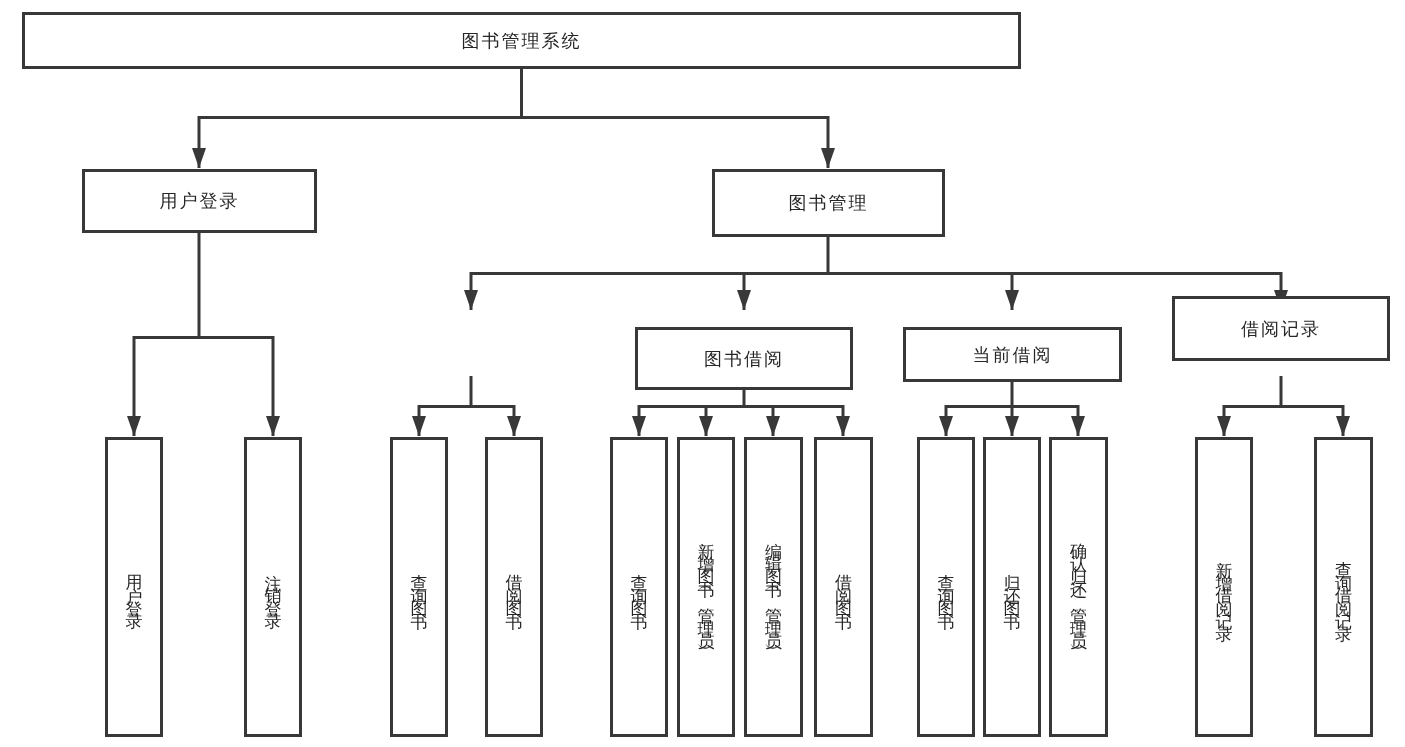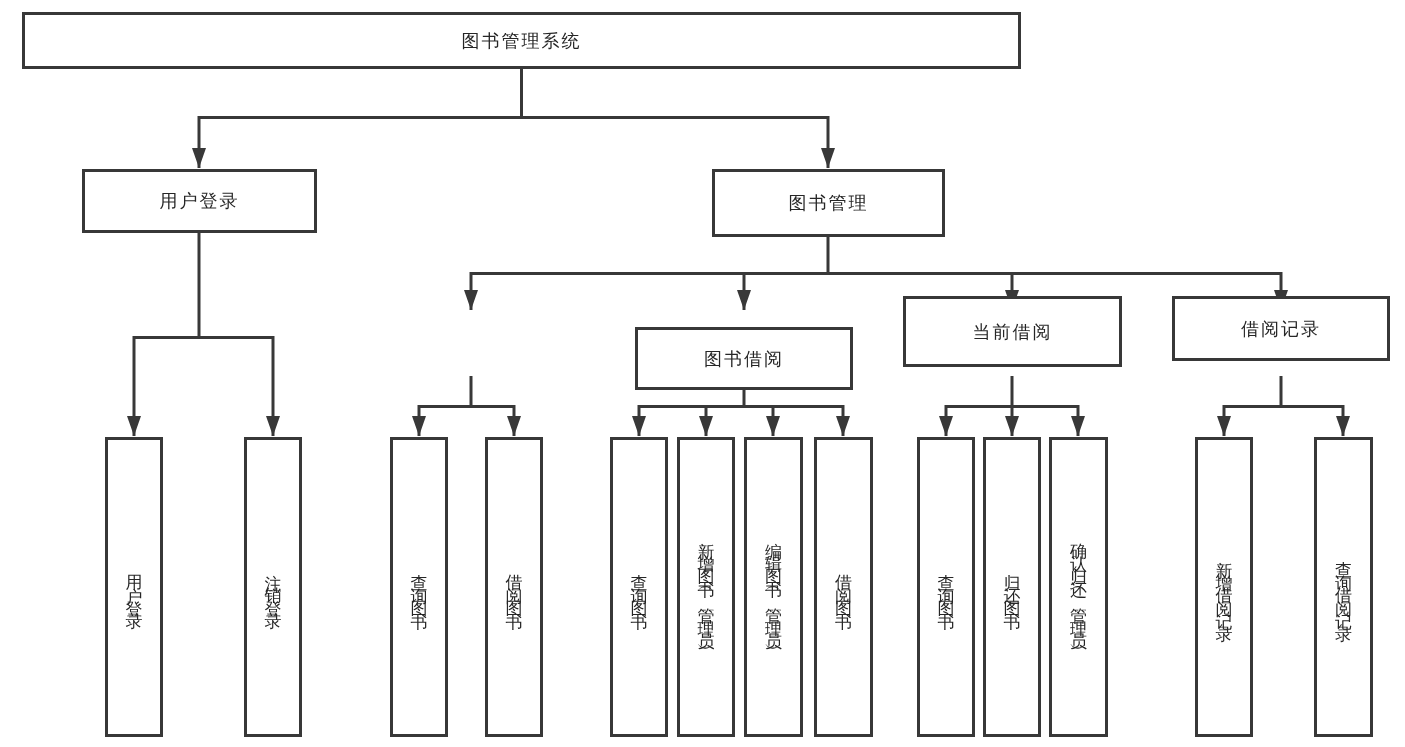--- a/index.html
+++ b/index.html
@@ -89,21 +89,21 @@
       <line x1="1343" y1="405" x2="1343" y2="436" marker-end="url(#arw)"></line>
     </g>
   </svg>
 
   <div class="box hbox" style="left:22px;top:12px;width:999px;height:57px">图书管理系统</div>
 
   <div class="box hbox" style="left:82px;top:169px;width:235px;height:64px">用户登录</div>
   <div class="box hbox" style="left:712px;top:169px;width:233px;height:68px">图书管理</div>
 
   <div class="box hbox" style="left:635px;top:327px;width:218px;height:63px">图书借阅</div>
-  <div class="box hbox" style="left:903px;top:296px;width:219px;height:71px">当前借阅</div>
+  <div class="box hbox" style="left:903px;top:327px;width:219px;height:55px">当前借阅</div>
   <div class="box hbox" style="left:1172px;top:296px;width:218px;height:65px">借阅记录</div>
 
   <div class="box vbox" style="left:105px;width:58px">用户登录</div>
   <div class="box vbox" style="left:244px;width:58px">注销登录</div>
 
   <div class="box vbox" style="left:390px;width:58px">查询图书</div>
   <div class="box vbox" style="left:485px;width:58px">借阅图书</div>
 
   <div class="box vbox" style="left:610px;width:58px">查询图书</div>
   <div class="box vbox" style="left:677px;width:58px">新增图书（管理员）</div>

